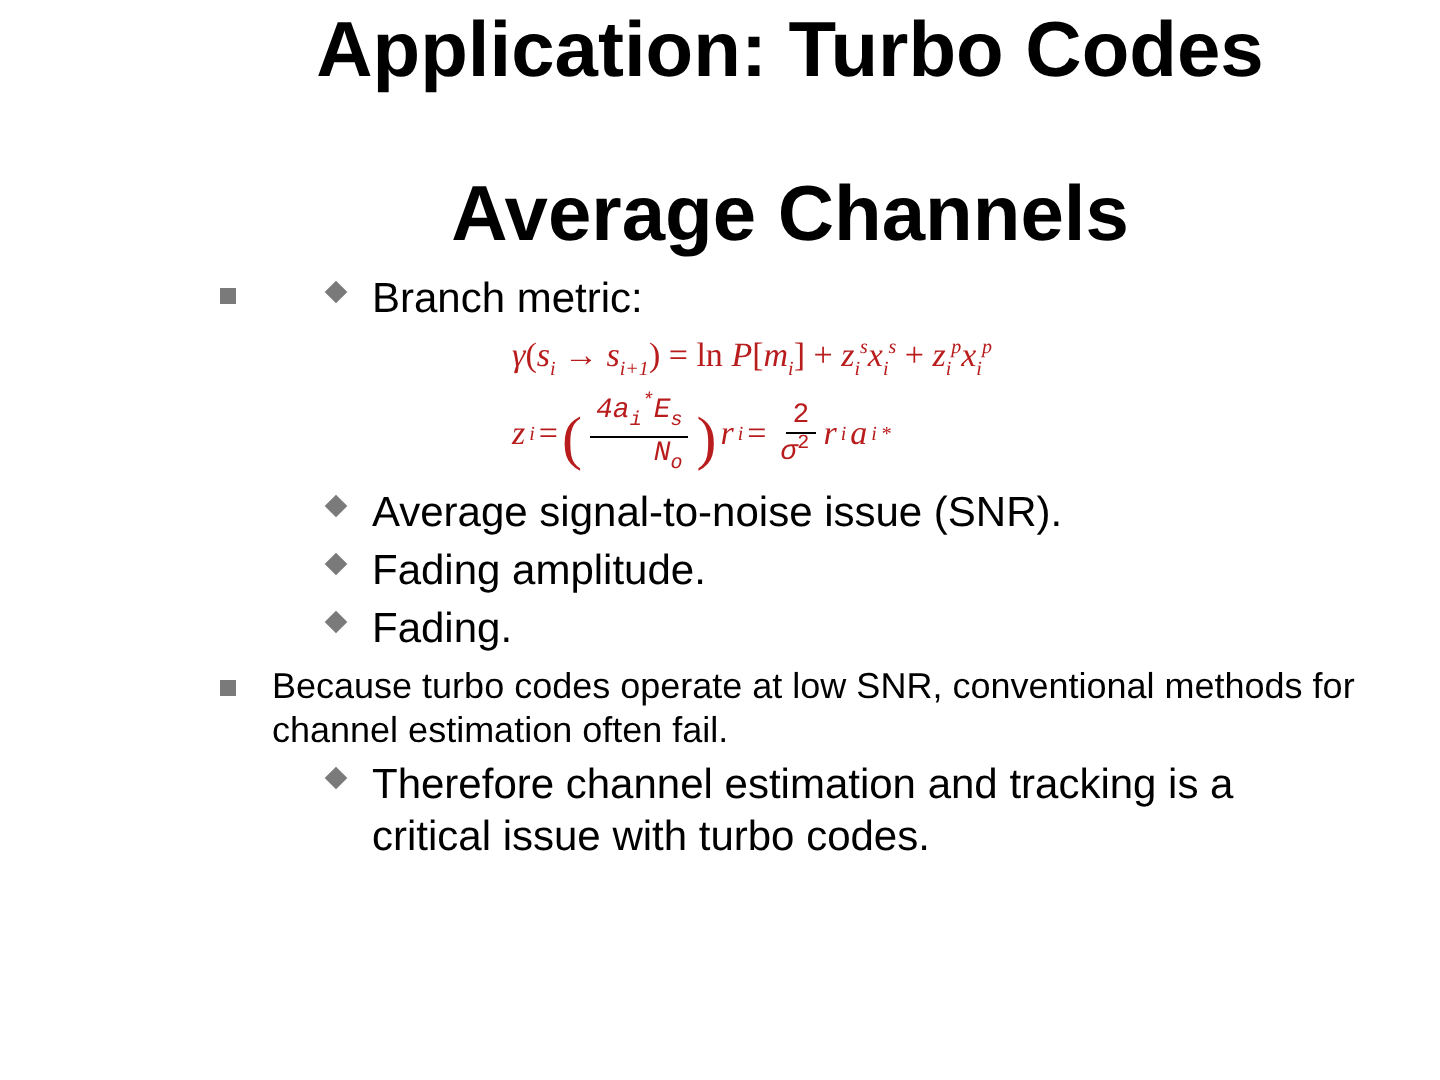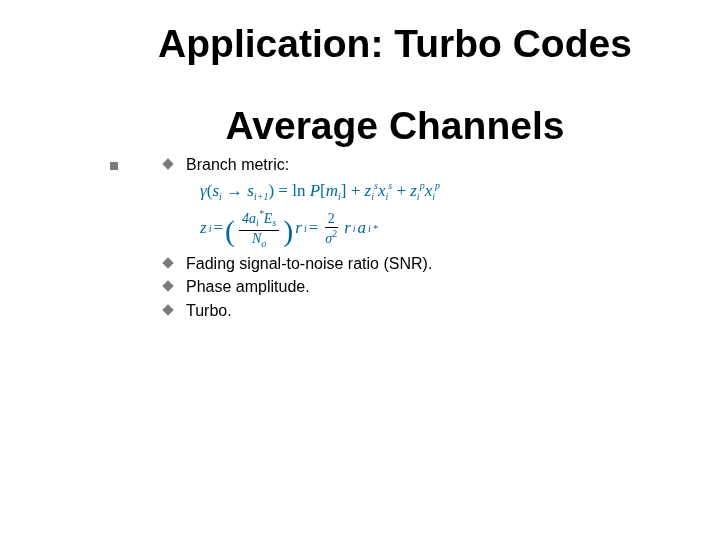--- a/index.html
+++ b/index.html
@@ -18,21 +18,21 @@
     box-sizing: border-box;
     padding: 0 40px 0 40px;
   }
   .title {
     font-family: Arial, Helvetica, sans-serif;
     font-weight: bold;
     color: #000;
     font-size: 39px;
     text-align: center;
     line-height: 1.05;
-    margin: 24px 0 8px 70px;
+    margin: 6px 0 8px 70px;
   }
   .body {
     margin-left: 70px;
     font-size: 18px;
     color: #000;
     line-height: 1.2;
   }
   .l1 {
     position: relative;
     margin: 6px 0 6px 0;
@@ -43,35 +43,35 @@
     left: 0;
     top: 7px;
     width: 8px;
     height: 8px;
     background: #7a7a7a;
   }
   .l2 {
     position: relative;
     margin: 4px 0 4px 28px;
     padding-left: 22px;
-    font-size: 16px;
+    font-size: 21px;
   }
   .l2 .bullet-di {
     position: absolute;
     left: 0;
     top: 5px;
     width: 8px;
     height: 8px;
     background: #7a7a7a;
     transform: rotate(45deg);
   }
   .formula-block {
-    margin: 6px 0 6px 64px;
+    margin: 6px 0 6px 120px;
     font-family: "Times New Roman", Times, serif;
-    color: #0369a1;
+    color: #b91c1c;
   }
   .formula-line1 {
     font-size: 17px;
     font-style: italic;
     white-space: nowrap;
   }
   .formula-line2 {
     margin-top: 6px;
     font-size: 17px;
     font-style: italic;
@@ -79,25 +79,26 @@
     align-items: center;
     gap: 2px;
     white-space: nowrap;
   }
   .sup  { font-size: 10px; vertical-align: super; font-style: italic; }
   .sub  { font-size: 10px; vertical-align: sub;   font-style: italic; }
   .upr  { font-style: normal; }
   .frac {
     display: inline-flex;
     flex-direction: column;
-    align-items: center;
+    align-items: flex-end;
     vertical-align: middle;
     font-size: 14px;
     line-height: 1;
     margin: 0 2px;
+    font-family: Liberation Mono, monospace;
   }
   .frac .num { border-bottom: 1px solid #000; padding: 0 3px 1px 3px; }
   .frac .den { padding: 1px 3px 0 3px; }
   .paren {
     font-size: 30px;
     font-style: normal;
     line-height: 0;
     position: relative;
     top: 2px;
   }
@@ -156,27 +157,35 @@
           <span>r</span>
             <span class="sub">i</span>
           <span>a</span>
             <span class="sub">i</span>
             <span class="sup">*</span>
         </div>
       </div>
 
       <div class="l2">
         <span class="bullet-di"></span>
-        <span>Fading signal-to-noise ratio (SNR).</span>
+        <span>Average signal-to-noise issue (SNR).</span>
       </div>
       <div class="l2">
         <span class="bullet-di"></span>
-        <span>Phase amplitude.</span>
+        <span>Fading amplitude.</span>
       </div>
       <div class="l2">
         <span class="bullet-di"></span>
-        <span>Turbo.</span>
+        <span>Fading.</span>
       </div>
     </div>
 
+    <div class="l1">
+      <span class="bullet-sq"></span>
+      <span>Because turbo codes operate at low SNR, conventional methods for channel estimation often fail.</span>
+      <div class="l2">
+        <span class="bullet-di"></span>
+        <span>Therefore channel estimation and tracking is a critical issue with turbo codes.</span>
+      </div>
+    </div>
 
   </div>
 </div>
 
 </body></html>

